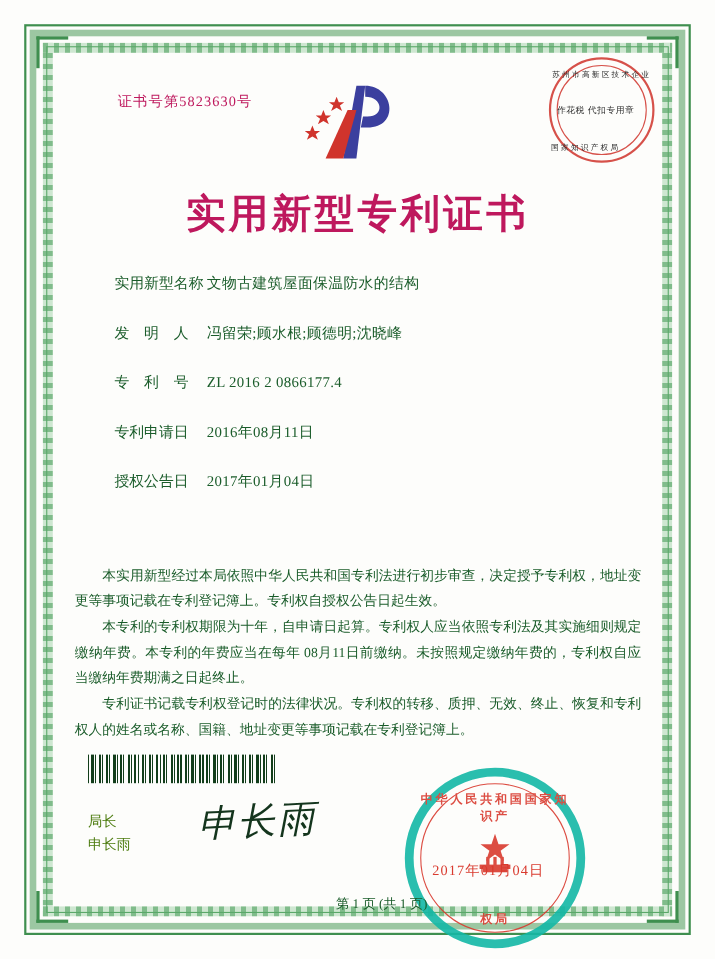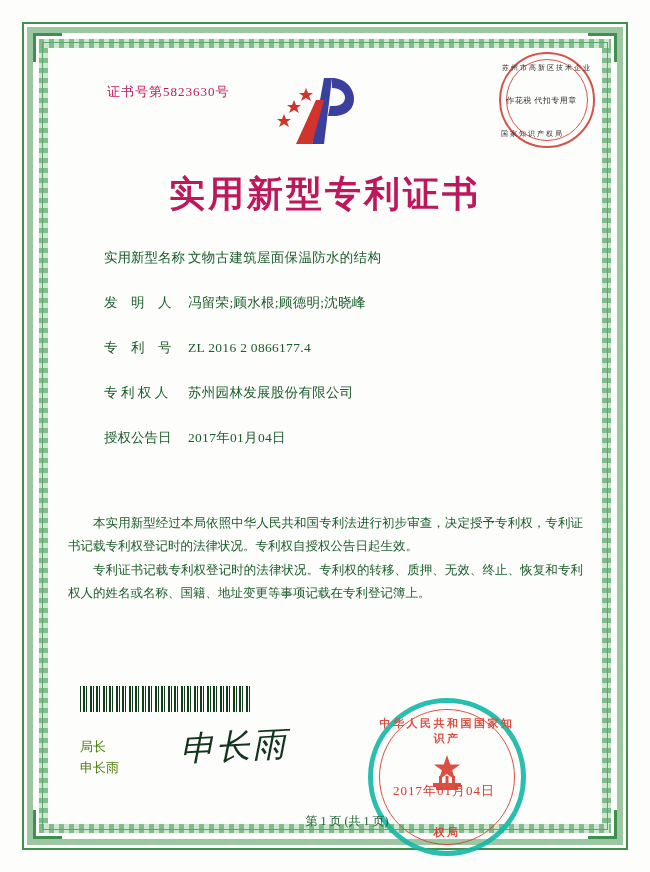--- a/index.html
+++ b/index.html
@@ -206,21 +206,21 @@
     transform: rotate(-3deg);
     font-style: italic;
   }
 
   
   .seal-main {
     position: absolute;
     left: 368px; top: 698px;
     width: 148px; height: 148px;
     border-radius: 50%;
-    border: 5px solid #14b8a6;
+    border: 8px solid #14b8a6;
     color: #d93a2e;
     opacity: 0.9;
   }
   .seal-main .ring2 {
     position: absolute;
     left: 6px; top: 6px; right: 6px; bottom: 6px;
     border-radius: 50%;
     border: 1px solid #d93a2e;
   }
   .seal-main .top-arc {
@@ -305,29 +305,30 @@
     <div class="field-row">
       <span class="field-label">实用新型名称</span><span class="field-value">文物古建筑屋面保温防水的结构</span>
     </div>
     <div class="field-row">
       <span class="field-label">发　明　人</span><span class="field-value">冯留荣;顾水根;顾德明;沈晓峰</span>
     </div>
     <div class="field-row">
       <span class="field-label">专　利　号</span><span class="field-value">ZL 2016 2 0866177.4</span>
     </div>
     <div class="field-row">
-      <span class="field-label">专 利 权 人</span><span class="field-value">苏州园林发展股份有限公司</span>
+      <span class="field-label">专利申请日</span><span class="field-value">2016年08月11日</span>
     </div>
     <div class="field-row">
       <span class="field-label">授权公告日</span><span class="field-value">2017年01月04日</span>
     </div>
   </div>
 
   <div class="body-text">
-    <p>本实用新型经过本局依照中华人民共和国专利法进行初步审查，决定授予专利权，专利证书记载专利权登记时的法律状况。专利权自授权公告日起生效。</p>
+    <p>本实用新型经过本局依照中华人民共和国专利法进行初步审查，决定授予专利权，地址变更等事项记载在专利登记簿上。专利权自授权公告日起生效。</p>
+    <p>本专利的专利权期限为十年，自申请日起算。专利权人应当依照专利法及其实施细则规定缴纳年费。本专利的年费应当在每年 08月11日前缴纳。未按照规定缴纳年费的，专利权自应当缴纳年费期满之日起终止。</p>
     <p>专利证书记载专利权登记时的法律状况。专利权的转移、质押、无效、终止、恢复和专利权人的姓名或名称、国籍、地址变更等事项记载在专利登记簿上。</p>
   </div>
 
   <div class="barcode"></div>
 
   <div class="director-block">
     <div>局长</div>
     <div>申长雨</div>
   </div>
   <div class="signature">申长雨</div>

